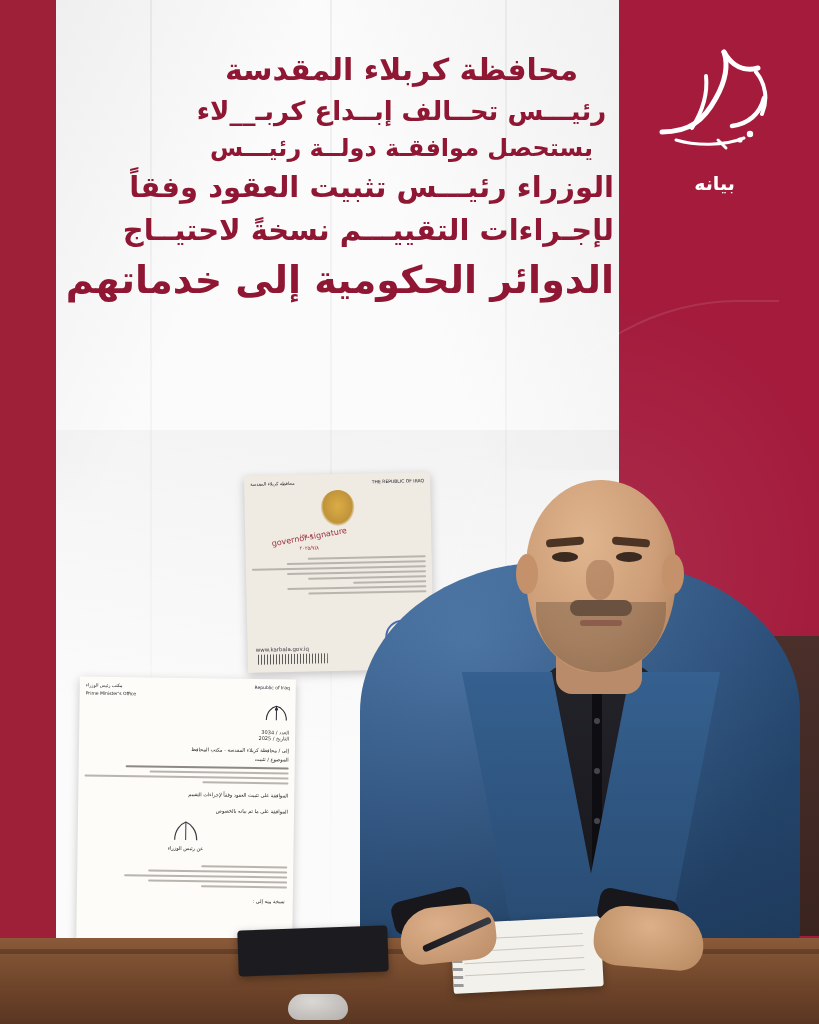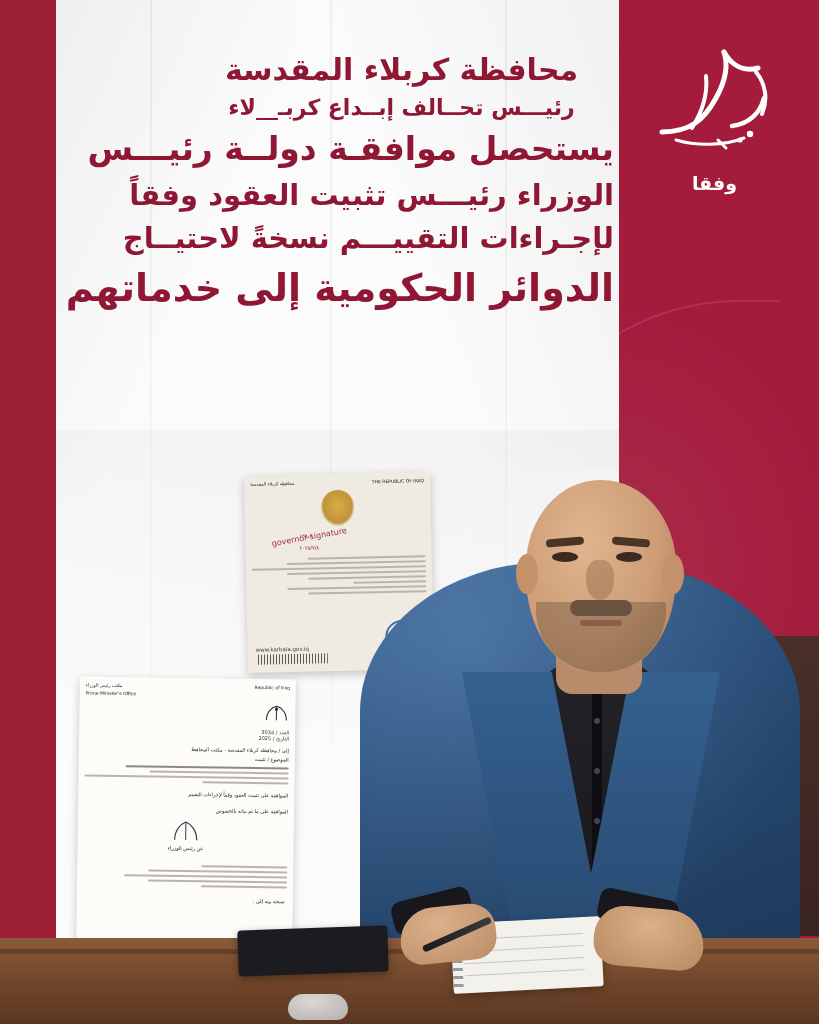--- a/index.html
+++ b/index.html
@@ -123,23 +123,23 @@
     text-align: center;
   }
   .hl-line {
     color: #8f1733;
     font-weight: bold;
     line-height: 1.48;
     letter-spacing: -0.3px;
     white-space: nowrap;
   }
   .hl-1 { font-size: 30px; }
-  .hl-2 { font-size: 22px; }
+  .hl-2 { font-size: 26px; }
   .hl-3 { font-size: 31px; color: #7d0f2a; }
-  .hl-4 { font-size: 33px; text-align: right; }
+  .hl-4 { font-size: 24px; }
   .hl-5 { font-size: 29px; }
   .hl-6 { font-size: 29px; }
   .hl-7 { font-size: 38px; }
 
   
   .doc {
     position: absolute;
     background: #f3efe9;
     box-shadow: 0 3px 10px rgba(0,0,0,0.22);
     overflow: hidden;
@@ -549,21 +549,21 @@
       <path d="M30 96 C58 96, 72 84, 84 62 C94 44, 96 28, 92 16" fill="none" stroke="#ffffff" stroke-width="5" stroke-linecap="round"></path>
       <path d="M92 16 C100 30, 112 36, 126 32" fill="none" stroke="#ffffff" stroke-width="5" stroke-linecap="round"></path>
       <path d="M60 92 C70 76, 76 58, 74 40" fill="none" stroke="#ffffff" stroke-width="4" stroke-linecap="round"></path>
       <path d="M100 90 C116 88, 128 78, 132 62" fill="none" stroke="#ffffff" stroke-width="4.5" stroke-linecap="round"></path>
       <path d="M124 36 C134 48, 136 64, 130 78" fill="none" stroke="#ffffff" stroke-width="4" stroke-linecap="round"></path>
       <path d="M44 104 C64 110, 92 110, 112 102" fill="none" stroke="#ffffff" stroke-width="3" stroke-linecap="round"></path>
       <circle cx="118" cy="98" r="3.2" fill="#ffffff"></circle>
       <circle cx="108" cy="104" r="2.6" fill="#ffffff"></circle>
       <path d="M86 104 L94 112" stroke="#ffffff" stroke-width="3" stroke-linecap="round"></path>
     </svg>
-    <div class="brand-name">وفقا</div>
+    <div class="brand-name">بيانه</div>
   </div>
 
   <div class="headline">
     <div class="hl-line hl-1">محافظة كربلاء المقدسة</div>
     <div class="hl-line hl-2">رئيـــس تحــالف إبــداع كربـ__لاء</div>
     <div class="hl-line hl-4">يستحصل موافقـة دولــة رئيـــس</div>
     <div class="hl-line hl-5">الوزراء رئيـــس تثبيت العقود وفقاً</div>
     <div class="hl-line hl-6">لإجـراءات التقييـــم نسخةً لاحتيــاج</div>
     <div class="hl-line hl-7">الدوائر الحكومية إلى خدماتهم</div>
   </div>

